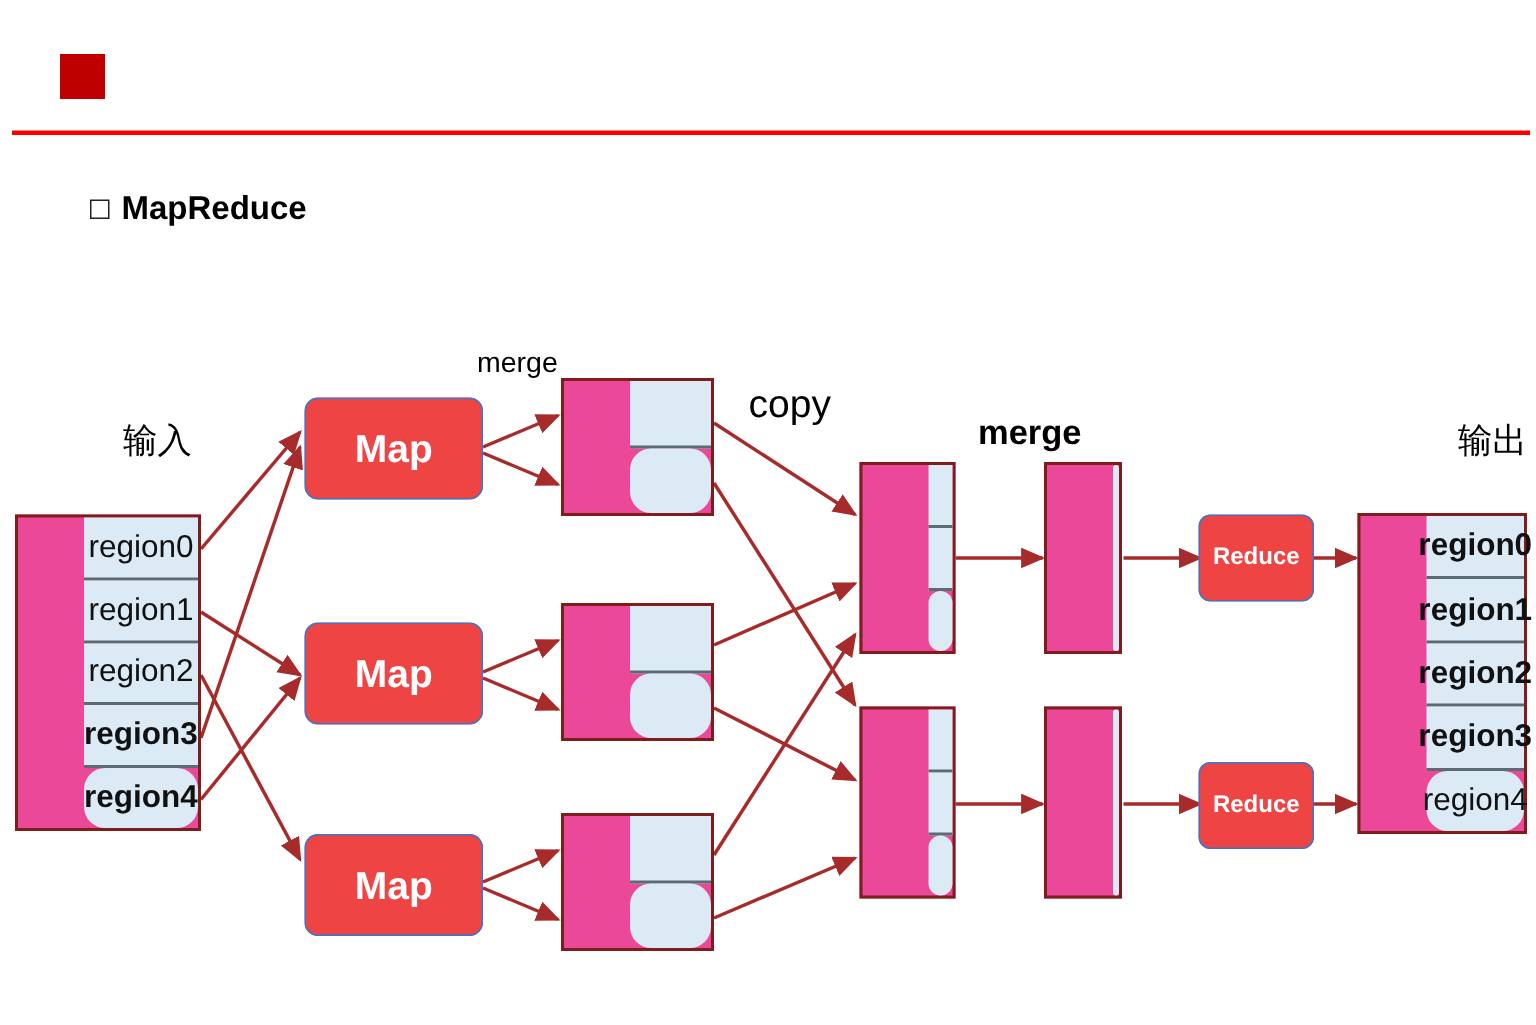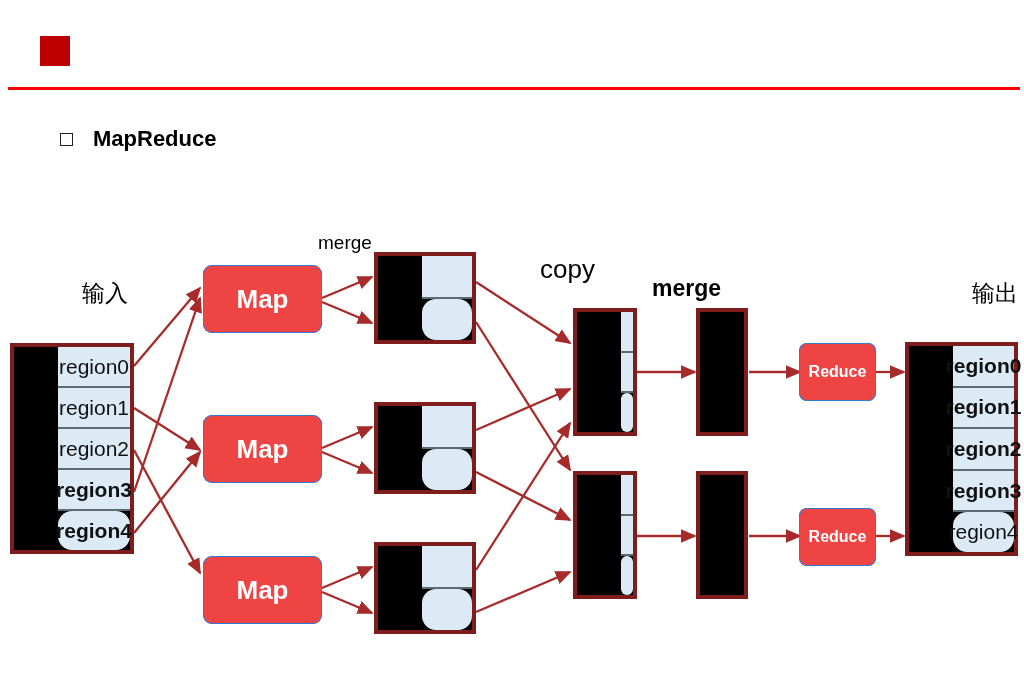--- a/index.html
+++ b/index.html
@@ -27,38 +27,38 @@
     white-space:nowrap;
   }
   .title-rule{
     position:absolute;left:8px;top:87px;width:1012px;height:3px;
     background:#FF0000;
   }
 
   
   .sub-row{
     position:absolute;left:60px;top:126px;
-    display:flex;align-items:center;gap:20px;
+    display:flex;align-items:center;gap:8px;
   }
   .sub-bullet{
     width:11px;height:11px;border:1.5px solid #222;background:transparent;display:block;
   }
   .sub-text{
     font-size:22px;font-weight:bold;color:#000;white-space:nowrap;
   }
 
   
   .diagram{position:absolute;left:0;top:0;width:1024px;height:683px;}
   .svg-layer{position:absolute;left:0;top:0;width:1024px;height:683px;}
 
   
   .celltable{
     position:absolute;box-sizing:border-box;
-    border:4px solid #7f1d1d;
-    background:#000000;
+    border:2px solid #7f1d1d;
+    background:#ec4899;
     display:flex;flex-direction:column;padding-left:44px;
   }
   .celltable .cell{
     flex:1 1 0;
     box-sizing:border-box;
     border-bottom:2px solid #5b6b74;
     display:flex;align-items:center;justify-content:center;
     background:#dbeaf5;
     font-size:21px;color:#111;
     white-space:nowrap;
@@ -75,21 +75,21 @@
     color:#ffffff;font-weight:bold;
     box-shadow:0 0 0 1px #2f7ad6 inset;
   }
   .proc.map{font-size:26px;}
   .proc.reduce{font-size:16px;border-radius:8px;}
 
   
   .lbl{position:absolute;white-space:nowrap;color:#000;}
   .lbl.cn{font-family:"DejaVu Sans","Liberation Sans",sans-serif;font-size:23px;margin-left:36px;}
   .lbl.sort{font-size:19px;}
-  .lbl.copy{font-size:26px;margin-left:41px;}
+  .lbl.copy{font-size:26px;}
   .lbl.merge{font-size:23px;font-weight:bold;}
 </style>
 </head>
 <body>
 
 <div class="slide">
 
   <div class="title-row">
     <span class="title-bullet"></span>
   </div>

